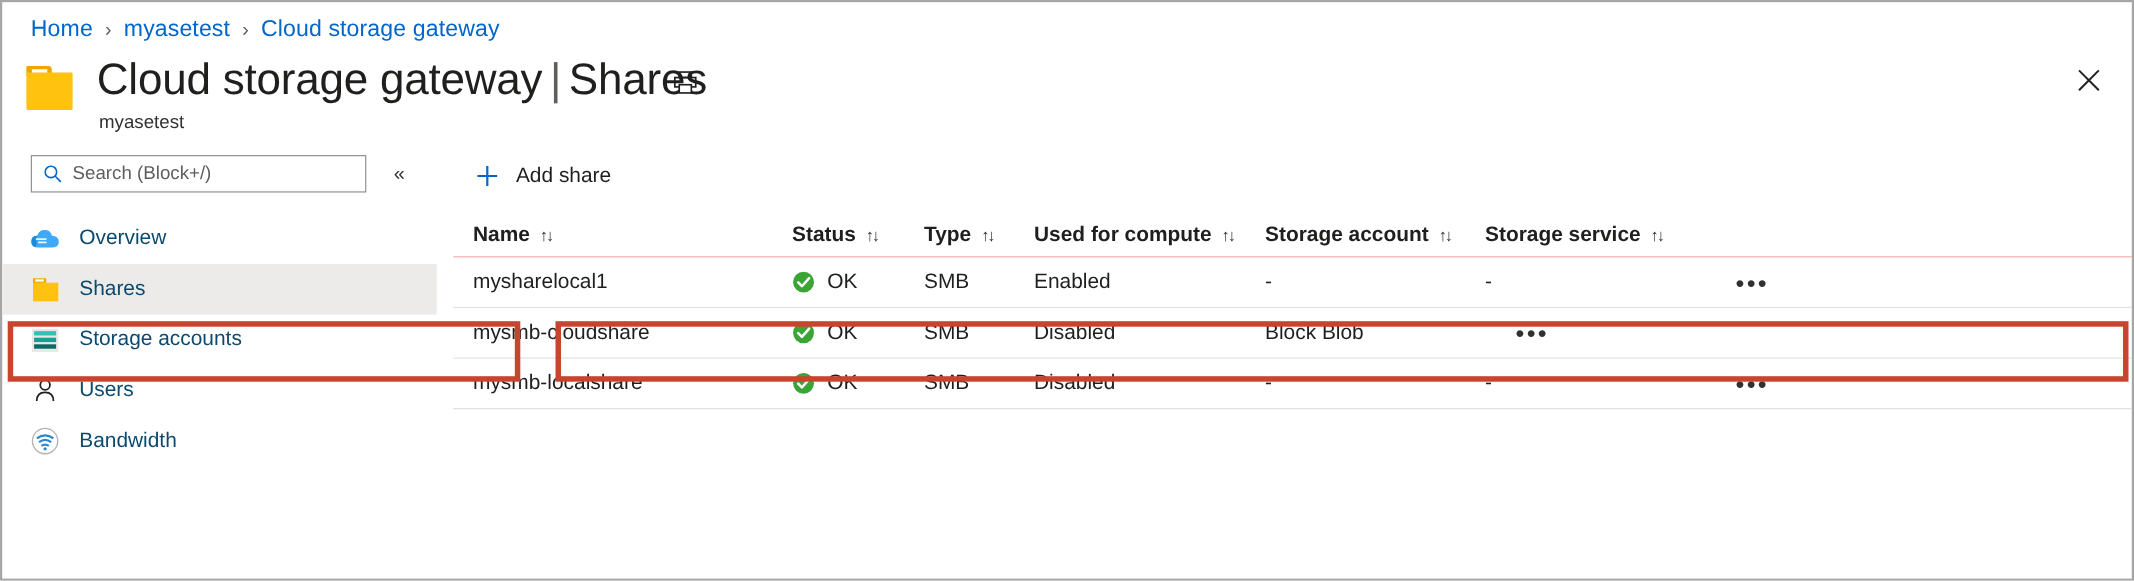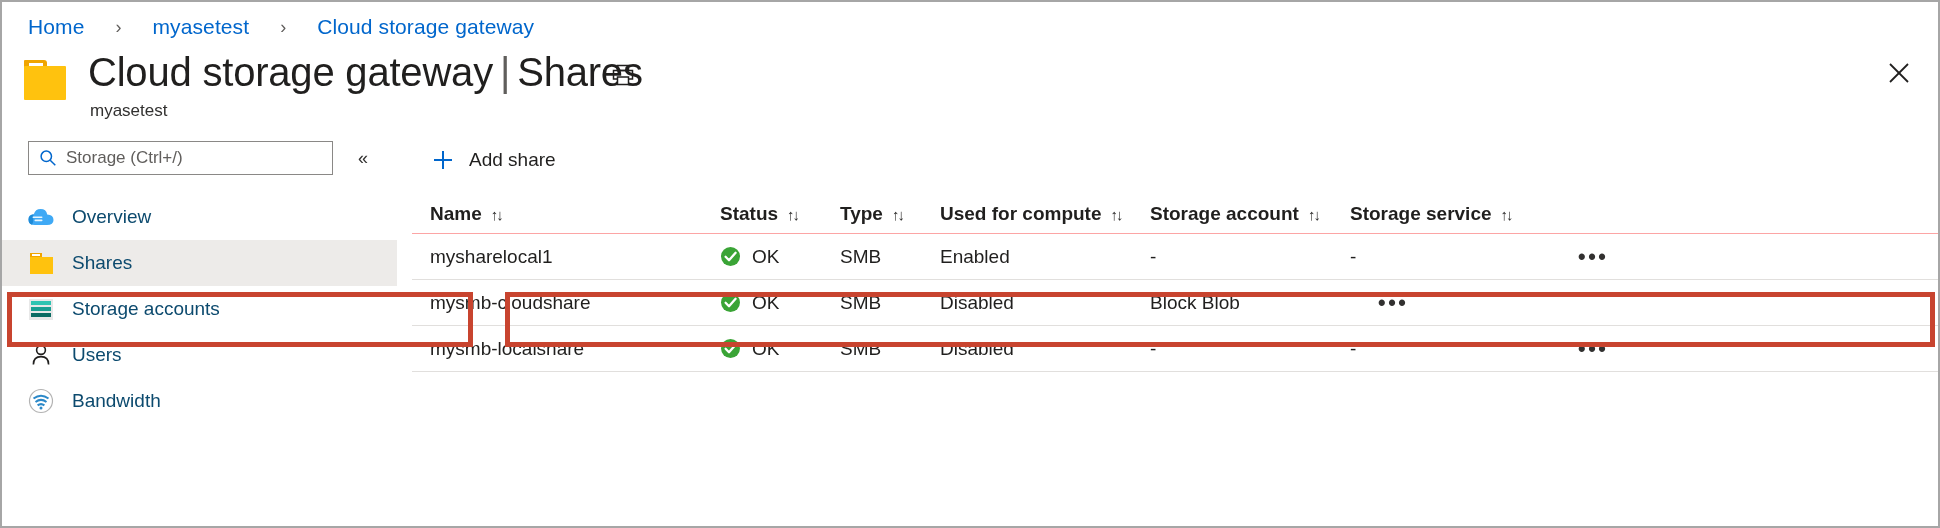--- a/index.html
+++ b/index.html
@@ -14,21 +14,21 @@
     position: relative;
     width: 1940px; height: 528px;
     background: #ffffff;
     border: 2px solid #a6a6a6;
   }
 
   
   #breadcrumb {
     position: absolute; left: 26px; top: 10px;
     height: 30px; display: flex; align-items: center;
-    font-size: 21px; color: #0066cc; letter-spacing: .1px; gap: 20px;
+    font-size: 21px; color: #0066cc; letter-spacing: .1px;
   }
   #breadcrumb .crumb { color: #0066cc; white-space: nowrap; }
   #breadcrumb .sep {
     color: #605e5c; margin: 0 11px; font-size: 18px; font-weight: 300;
   }
 
   
   #title-row {
     position: absolute; left: 22px; top: 48px;
     display: flex; align-items: flex-start;
@@ -209,21 +209,21 @@
     </svg>
   </div>
 
   <div id="left-nav">
     <div id="search-row">
       <div id="search-box">
         <svg width="18" height="18" viewBox="0 0 18 18">
           <circle cx="7.3" cy="7.3" r="5.2" fill="none" stroke="#0066cc" stroke-width="1.5"></circle>
           <line x1="11.2" y1="11.2" x2="16.3" y2="16.3" stroke="#0066cc" stroke-width="1.5"></line>
         </svg>
-        <span class="txt">Storage (Ctrl+/)</span>
+        <span class="txt">Search (Block+/)</span>
       </div>
       <div id="collapse-btn">«</div>
     </div>
 
     <div class="nav-list">
 
       <div class="nav-item">
         <span class="ico">
           <svg width="26" height="20" viewBox="0 0 26 20">
             <path d="M7 18 Q0.5 18 0.5 12.5 Q0.5 7.5 6 7.2 Q7.2 2 12.6 2 Q18.2 2 19.2 7.4 Q25.5 7.8 25.5 13 Q25.5 18 19 18 Z" fill="#3fa9f5"></path>

